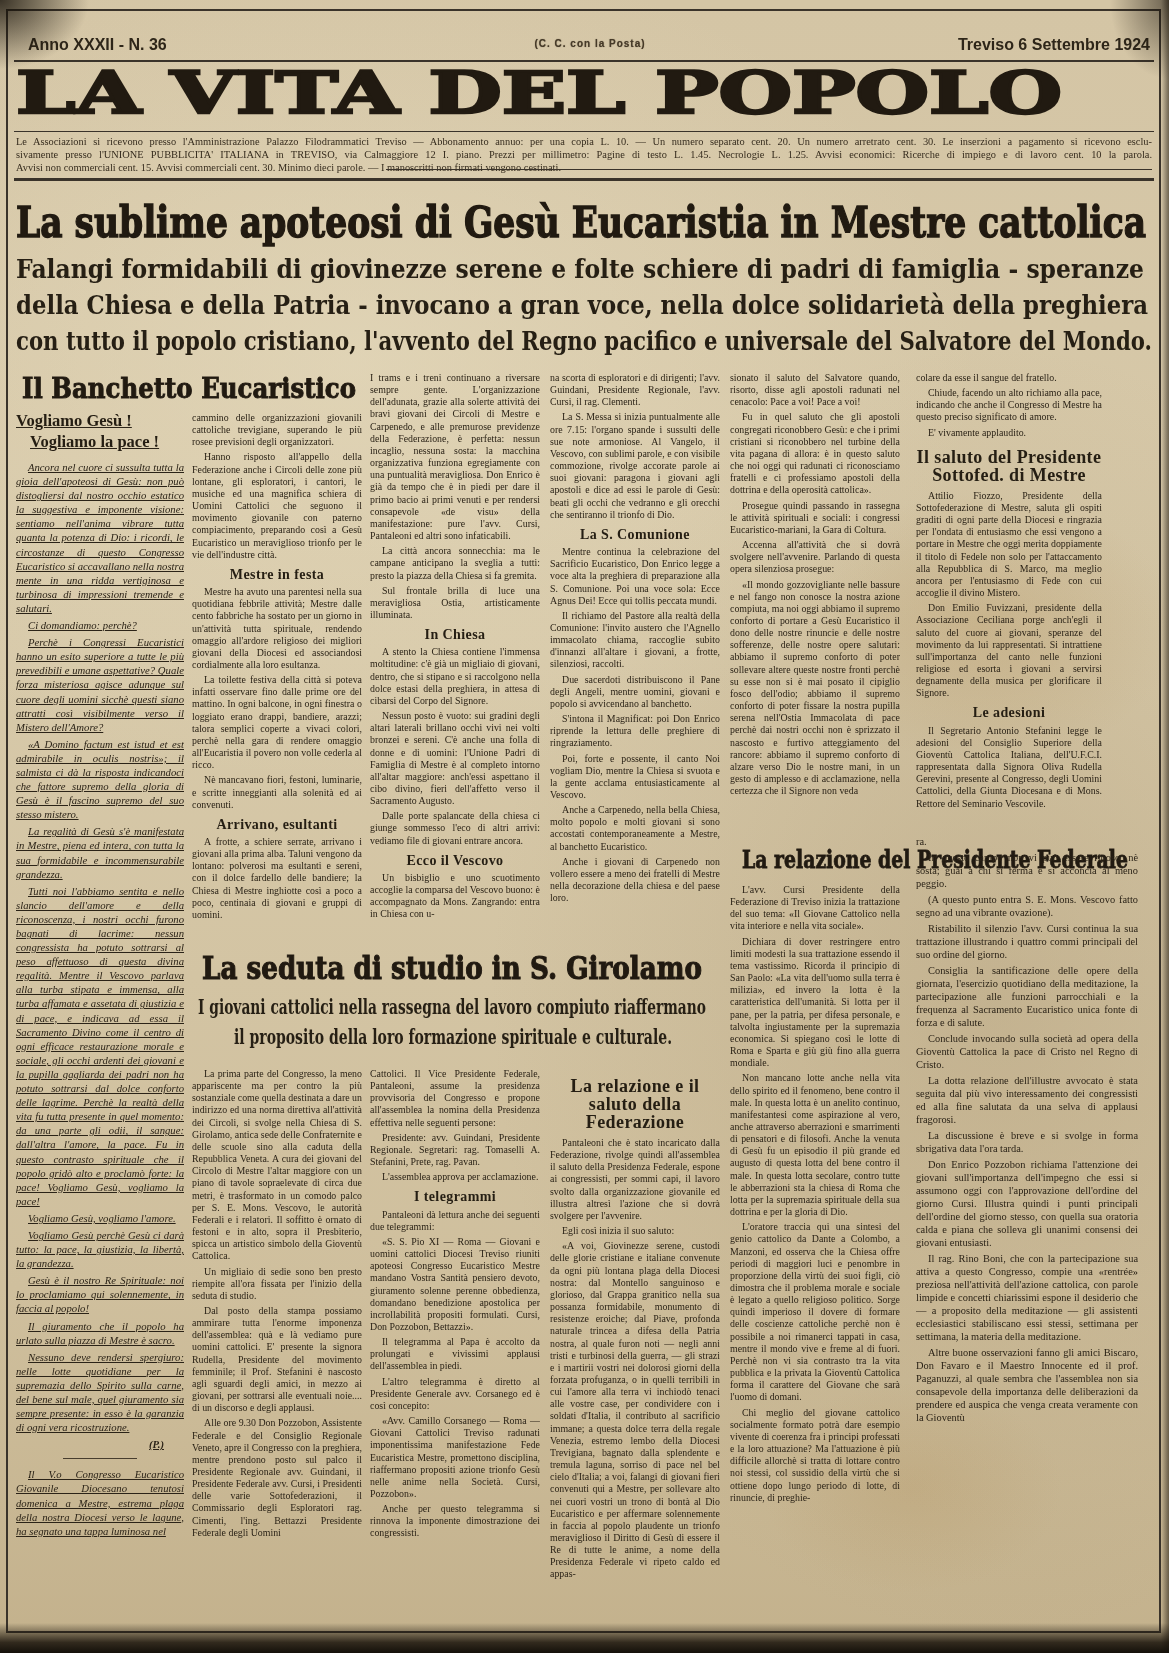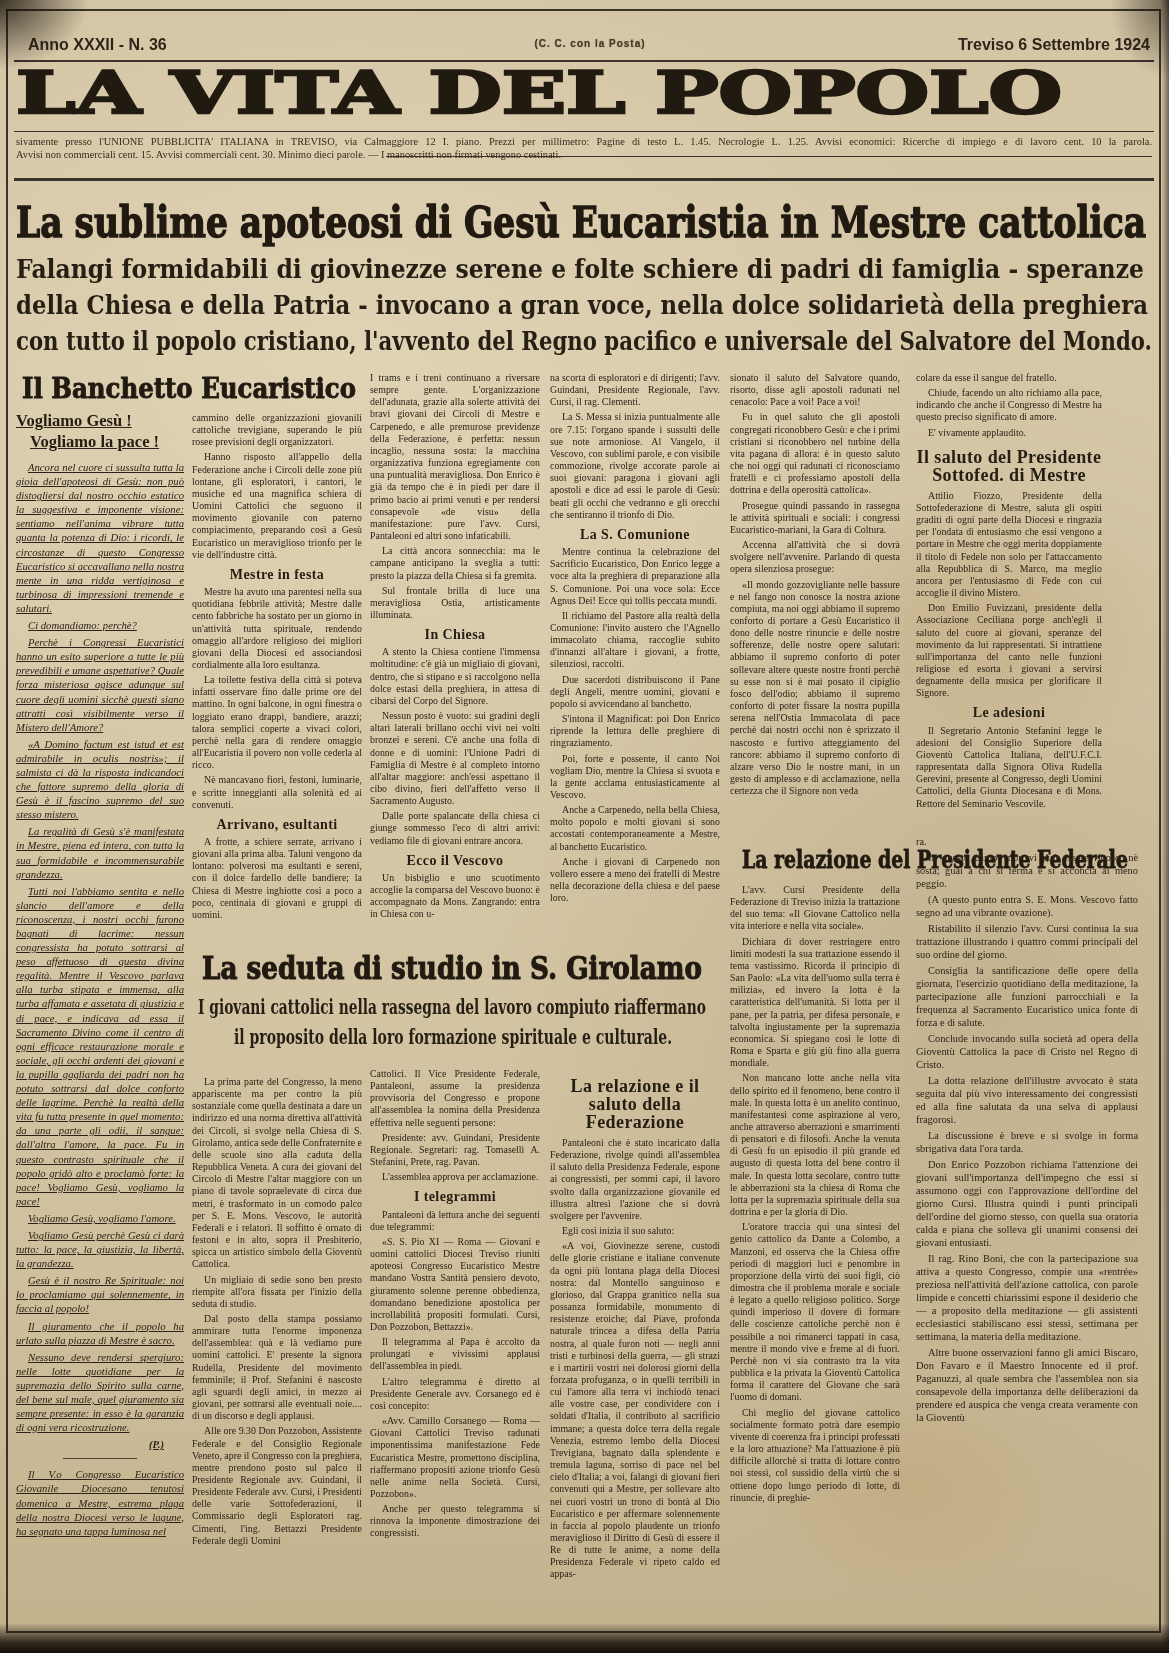--- a/index.html
+++ b/index.html
@@ -64,20 +64,21 @@
   <div class="hdr-rule" style="top:60px;"></div>
 
   <div class="abs" style="left:14px;top:60px;">
     <svg width="1060" height="66">
       <text x="2" y="53" font-size="58" stroke="#211a11" stroke-width="2.6" textLength="1046" lengthAdjust="spacingAndGlyphs">LA VITA DEL POPOLO</text>
     </svg>
   </div>
 
   <div class="hdr-rule" style="top:131px;border-top-width:1px;"></div>
   <div class="abs fineprint" style="left:16px;top:135px;width:1136px;">
+    <div class="fp-line">Le Associazioni si ricevono presso l'Amministrazione Palazzo Filodrammatici Treviso — Abbonamento annuo: per una copia L. 10. — Un numero separato cent. 20. Un numero arretrato cent. 30. Le inserzioni a pagamento si ricevono esclu-</div>
     <div class="fp-line">sivamente presso l'UNIONE PUBBLICITA' ITALIANA in TREVISO, via Calmaggiore 12 I. piano. Prezzi per millimetro: Pagine di testo L. 1.45. Necrologie L. 1.25. Avvisi economici: Ricerche di impiego e di lavoro cent. 10 la parola.</div>
     <div class="fp-line last">Avvisi non commerciali cent. 15. Avvisi commerciali cent. 30. Minimo dieci parole. — I manoscritti non firmati vengono cestinati.</div>
   </div>
   <div class="hdr-rule" style="top:178px;border-top-width:3px;"></div>
 
   <div class="abs" style="left:14px;top:192px;">
     <svg width="1140" height="58">
       <text x="2" y="45" font-size="43" stroke="#211a11" stroke-width="1.4" textLength="1130" lengthAdjust="spacingAndGlyphs">La sublime apoteosi di Gesù Eucaristia in Mestre cattolica</text>
     </svg>
   </div>
@@ -202,21 +203,21 @@
       <text x="2" y="33" font-size="32" stroke="#211a11" stroke-width="1.1" textLength="500" lengthAdjust="spacingAndGlyphs">La seduta di studio in S. Girolamo</text>
     </svg>
   </div>
   <div class="abs" style="left:196px;top:992px;">
     <svg width="520" height="64">
       <text class="soft" x="2" y="22" font-size="20.5" textLength="508" lengthAdjust="spacingAndGlyphs">I giovani cattolici nella rassegna del lavoro compiuto riaffermano</text>
       <text class="soft" x="38" y="52" font-size="20.5" textLength="438" lengthAdjust="spacingAndGlyphs">il proposito della loro formazione spirituale e culturale.</text>
     </svg>
   </div>
 
-  <div class="col" style="left:192px;top:1068px;width:170px;height:556px;margin-top:8px;">
+  <div class="col" style="left:192px;top:1068px;width:170px;height:556px;">
       <p class="para">La prima parte del Congresso, la meno appariscente ma per contro la più sostanziale come quella destinata a dare un indirizzo ed una norma direttiva all'attività dei Circoli, si svolge nella Chiesa di S. Girolamo, antica sede delle Confraternite e delle scuole sino alla caduta della Repubblica Veneta. A cura dei giovani del Circolo di Mestre l'altar maggiore con un piano di tavole sopraelevate di circa due metri, è trasformato in un comodo palco per S. E. Mons. Vescovo, le autorità Federali e i relatori. Il soffitto è ornato di festoni e in alto, sopra il Presbiterio, spicca un artistico simbolo della Gioventù Cattolica.</p>
       <p class="para">Un migliaio di sedie sono ben presto riempite all'ora fissata per l'inizio della seduta di studio.</p>
       <p class="para">Dal posto della stampa possiamo ammirare tutta l'enorme imponenza dell'assemblea: quà e là vediamo pure uomini cattolici. E' presente la signora Rudella, Presidente del movimento femminile; il Prof. Stefanini è nascosto agli sguardi degli amici, in mezzo ai giovani, per sottrarsi alle eventuali noie.... di un discorso e degli applausi.</p>
       <p class="para">Alle ore 9.30 Don Pozzobon, Assistente Federale e del Consiglio Regionale Veneto, apre il Congresso con la preghiera, mentre prendono posto sul palco il Presidente Regionale avv. Guindani, il Presidente Federale avv. Cursi, i Presidenti delle varie Sottofederazioni, il Commissario degli Esploratori rag. Cimenti, l'ing. Bettazzi Presidente Federale degli Uomini</p>
     </div>
 
   <div class="col" style="left:370px;top:1068px;width:170px;height:556px;">
       <p class="para noindent">Cattolici. Il Vice Presidente Federale, Pantaleoni, assume la presidenza provvisoria del Congresso e propone all'assemblea la nomina della Presidenza effettiva nelle seguenti persone:</p>
       <p class="para">Presidente: avv. Guindani, Presidente Regionale. Segretari: rag. Tomaselli A. Stefanini, Prete, rag. Pavan.</p>
       <p class="para">L'assemblea approva per acclamazione.</p>

